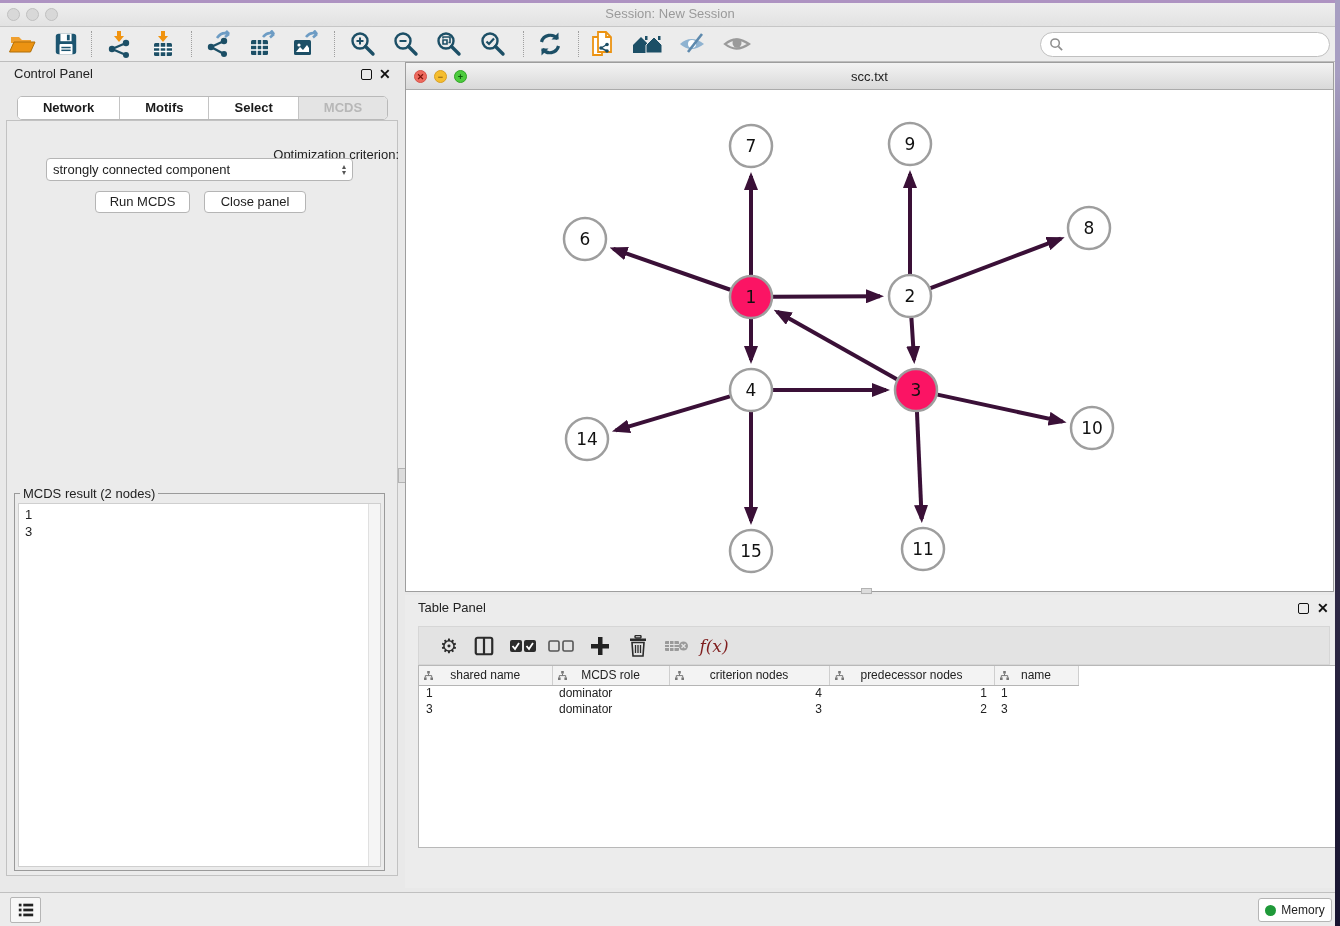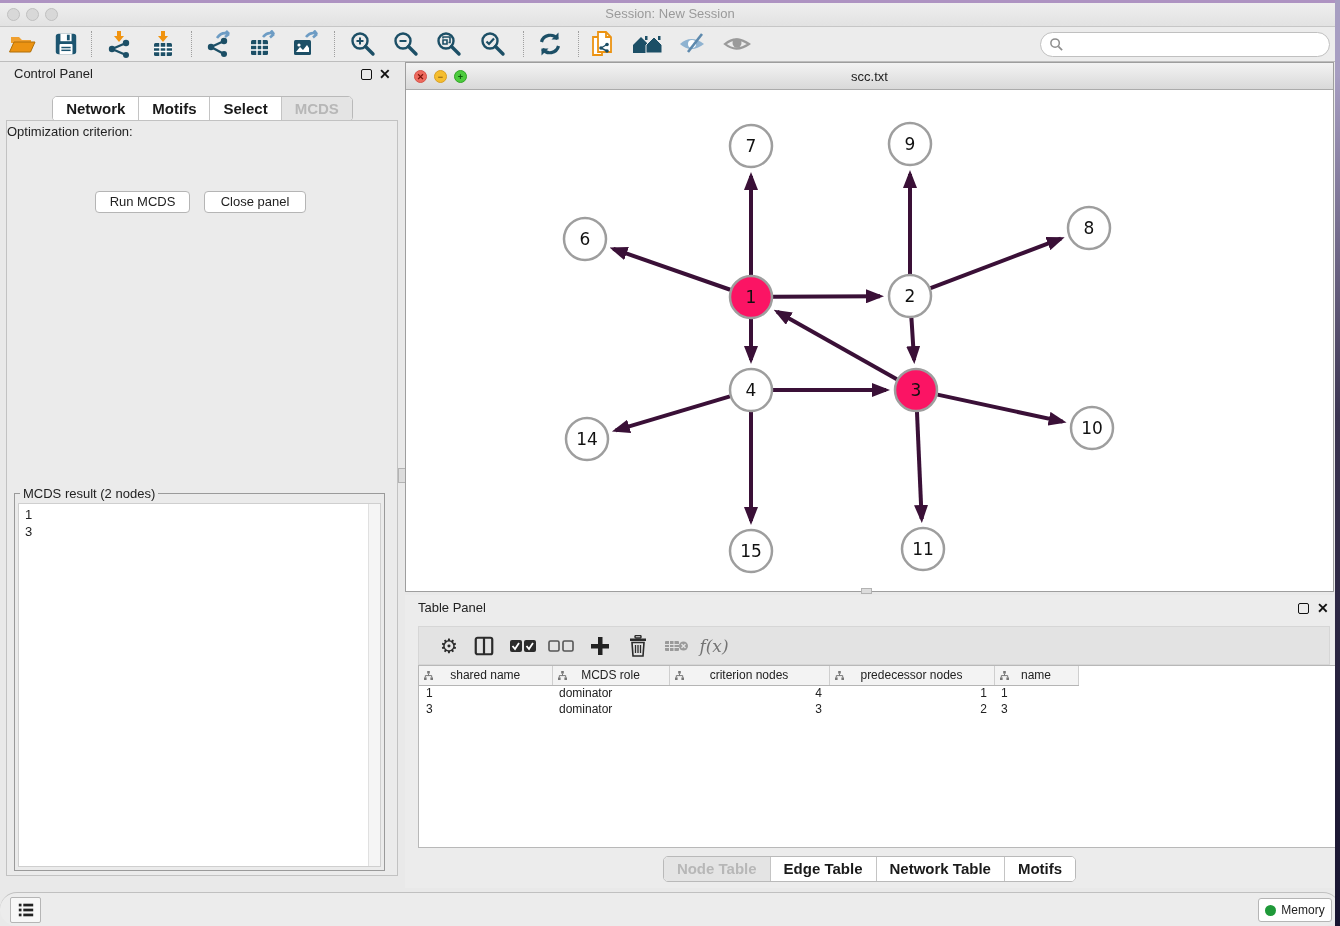--- a/index.html
+++ b/index.html
@@ -23,26 +23,26 @@
   #search-box { position:absolute; left:1040px; top:5px; width:290px; height:25px; background:#fff; border:1px solid #c0c0c0; border-radius:13px; display:flex; align-items:center; padding-left:8px; }
   #search-box input { border:none; outline:none; flex:1; font-size:13px; background:transparent; font-family:"Liberation Sans",sans-serif; }
 
   
   #control-panel { left:0; top:62px; width:405px; height:830px; background:#e9e9e9; }
   #cp-header { left:0; top:0; width:405px; height:26px; }
   #cp-title { left:14px; top:4px; font-size:13px; }
   .float-icon { width:11px; height:11px; border:1.6px solid #111; border-radius:2px; display:inline-block; }
   .close-icon { font-size:14px; font-weight:bold; color:#111; line-height:11px; }
   .seg-group { display:inline-flex; border:1px solid #b9b9b9; border-radius:5px; overflow:hidden; background:#fff; }
-  .seg-tab { padding:3px 13px 4px; font-size:15px; font-weight:600; background:#fff; color:#1a1a1a; border-left:1px solid #c4c4c4; cursor:default; white-space:nowrap; }
+  .seg-tab { padding:3px 25px 4px; font-size:13px; font-weight:600; background:#fff; color:#1a1a1a; border-left:1px solid #c4c4c4; cursor:default; white-space:nowrap; }
   .seg-tab:first-child { border-left:none; }
   .seg-tab.selected { background:#e4e4e4; color:#b7b7b7; }
   #cp-tabs { left:0; top:34px; width:405px; text-align:center; }
   #cp-content { left:6px; top:58px; width:392px; height:756px; background:#ebebeb; border:1px solid #c2c2c2; }
-  #opt-label { left:0; top:3px; width:392px; text-align:left; font-size:13px; }
+  #opt-label { left:0; top:26px; width:392px; text-align:right; font-size:13px; }
   #criterion-select { left:39px; top:37px; width:307px; height:23px; background:#fff; border:1px solid #b5b5b5; border-radius:4px; display:flex; align-items:center; padding:0 6px; }
   #criterion-select .val { flex:1; font-size:13px; }
   .stepper { display:flex; flex-direction:column; line-height:6px; font-size:8px; color:#555; text-align:center; }
   .btn { position:absolute; height:22px; background:#fff; border:1px solid #b5b5b5; border-radius:4px; font-size:13px; text-align:center; line-height:20px; }
   #run-btn { left:88px; top:70px; width:95px; }
   #closepanel-btn { left:197px; top:70px; width:102px; }
   #result-group { left:7px; top:372px; width:371px; height:378px; border:1px solid #9a9a9a; background:#ebebeb; }
   #result-legend { position:absolute; left:5px; top:-8px; background:#ebebeb; padding:0 3px; font-size:13px; }
   #result-area { position:absolute; left:3px; top:9px; right:3px; bottom:3px; background:#fff; border:1px solid #cfcfcf; }
   #result-lines { position:absolute; left:6px; top:2px; font-size:13px; line-height:17px; white-space:pre; }
@@ -61,30 +61,30 @@
   #light-min { left:28px; background:#f5bd2e; border:1px solid #d9a022; color:#8a6210; }
   #light-max { left:48px; background:#4ccb3d; border:1px solid #2fa524; color:#0c5e0c; }
   #graph-svg { position:absolute; left:0; top:27px; }
 
   
   #table-panel { left:405px; top:595px; width:929px; height:293px; background:#ececec; }
   #tp-title { left:13px; top:5px; font-size:13px; }
   #tp-toolbar { left:13px; top:31px; width:912px; height:39px; background:#e3e3e3; border:1px solid #d6d6d6; }
   .tp-icon { position:absolute; top:0; height:37px; display:flex; align-items:center; justify-content:center; width:30px; }
   .gear-glyph { font-size:20px; color:#2b2b2b; }
-  .fx-glyph { font-family:"DejaVu Serif", serif; font-style:italic; font-size:17px; color:#737373; }
+  .fx-glyph { font-family:"DejaVu Serif", serif; font-style:italic; font-size:17px; color:#7f1d1d; }
   #tp-table-wrap { left:13px; top:70px; width:1012px; height:183px; background:#fff; border:1px solid #b8b8b8; overflow:hidden; }
   table { border-collapse:collapse; table-layout:fixed; }
   th { background:#f3f3f3; border-right:1px solid #cfcfcf; border-bottom:1px solid #b5b5b5; font-size:12px; font-weight:normal; height:19px; position:relative; text-align:center; }
   th .hdr-ico { position:absolute; left:5px; top:5px; }
   td { font-size:12px; height:16px; padding:0 7px; white-space:nowrap; }
   #tp-tabs { left:0; top:261px; width:929px; text-align:center; }
 
   
-  #status-bar { left:0; top:892px; width:1340px; height:34px; background:#ececec; border-top:1px solid #c0c0c0;border-radius:17px; }
+  #status-bar { left:0; top:892px; width:1340px; height:34px; background:#ececec; border-top:1px solid #c0c0c0; }
   #list-btn { position:absolute; left:10px; top:4px; width:31px; height:26px; background:#f7f7f7; border:1px solid #b5b5b5; border-radius:2px; display:flex; align-items:center; justify-content:center; }
   #memory-btn { position:absolute; left:1258px; top:5px; width:74px; height:24px; background:#fff; border:1px solid #b5b5b5; border-radius:3px; display:flex; align-items:center; justify-content:center; gap:5px; font-size:12px; }
   #memory-dot { width:11px; height:11px; border-radius:50%; background:#1f9939; }
 </style>
 </head>
 <body>
 
 <div id="frame-top" class="abs"></div>
 <div id="frame-right" class="abs"></div>
 
@@ -243,20 +243,27 @@
     <span class="abs close-icon" style="left:379px; top:7px">✕</span>
   </div>
   <div id="cp-tabs" class="abs"><span class="seg-group">
         <span class="seg-tab">Network</span>
         <span class="seg-tab">Motifs</span>
         <span class="seg-tab">Select</span>
         <span class="seg-tab selected">MCDS</span>
       </span></div>
   <div id="cp-content" class="abs">
     <div id="opt-label" class="abs">Optimization criterion:</div>
+    <div id="criterion-select" class="abs">
+      <span class="val">strongly connected component</span>
+      <span class="stepper">
+          <span>▴</span>
+          <span>▾</span>
+        </span>
+    </div>
     <div id="run-btn" class="btn">Run MCDS</div>
     <div id="closepanel-btn" class="btn">Close panel</div>
     <div id="result-group" class="abs">
       <span id="result-legend">MCDS result (2 nodes)</span>
       <div id="result-area">
         <div id="result-lines">1
 3</div>
         <div id="result-scroll"></div>
       </div>
     </div>
@@ -431,26 +438,20 @@
             <td style="text-align: left;">3</td>
             <td style="text-align: left;">dominator</td>
             <td style="text-align: right;">3</td>
             <td style="text-align: right;">2</td>
             <td style="text-align: left;">3</td>
           </tr>
         </tbody>
       </table>
   </div>
 
-  <div id="tp-tabs" class="abs"><span class="seg-group">
-        <span class="seg-tab selected">Node Table</span>
-        <span class="seg-tab">Edge Table</span>
-        <span class="seg-tab">Network Table</span>
-        <span class="seg-tab">Motifs</span>
-      </span></div>
 </div>
 
 <div id="status-bar" class="abs">
   <div id="list-btn">
     <svg width="18" height="18" viewBox="0 0 20 20">
       <rect x="2" y="3" width="3" height="3" fill="#222"></rect>
         <rect x="7" y="3" width="11" height="3" fill="#222"></rect>
       <rect x="2" y="8.5" width="3" height="3" fill="#222"></rect>
         <rect x="7" y="8.5" width="11" height="3" fill="#222"></rect>
       <rect x="2" y="14" width="3" height="3" fill="#222"></rect>

